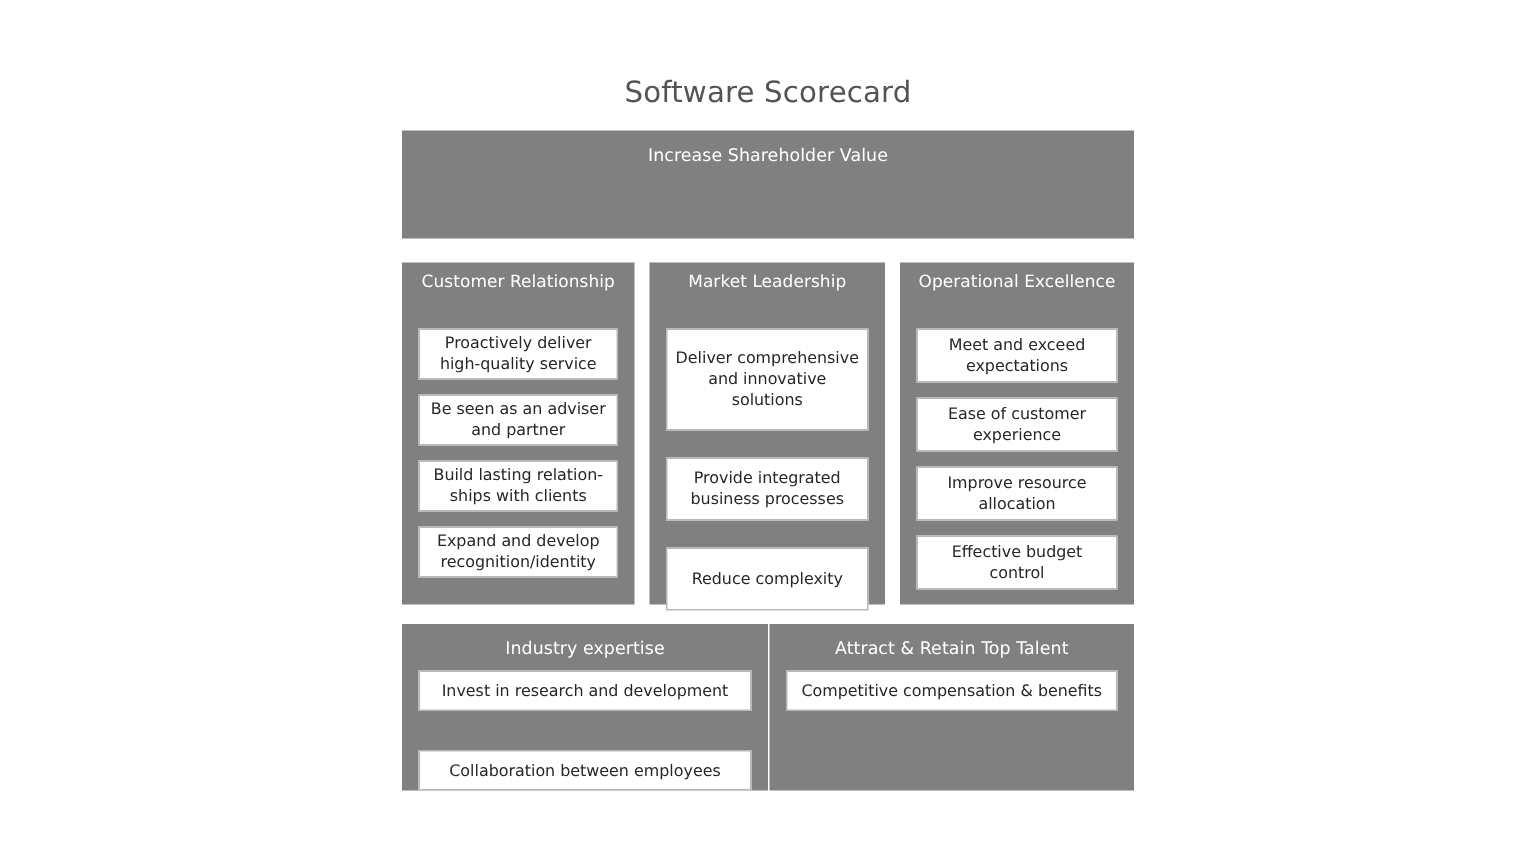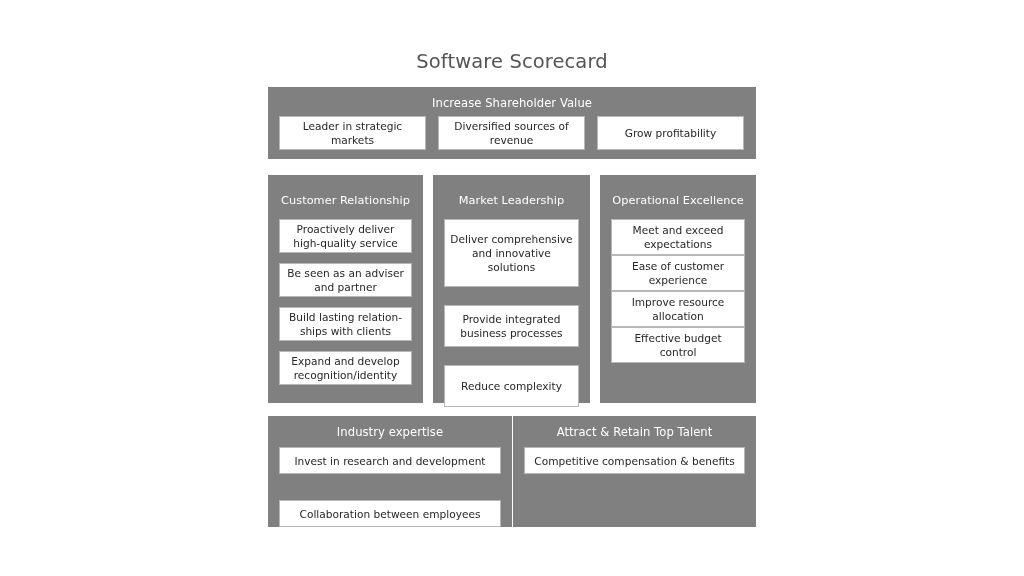--- a/index.html
+++ b/index.html
@@ -93,21 +93,21 @@
   
   .col {
     top: 175px;
     height: 228px;
   }
   #col-1 { left: 268px;  width: 155px; }
   #col-2 { left: 433px;  width: 157px; }
   #col-3 { left: 600px;  width: 156px; }
 
   .col .panel-title {
-    padding-top: 18px;
+    padding-top: 5px;
     height: 35px;
   }
   .col .stack {
     position: absolute;
     left: 11px;
     right: 11px;
     top: 44px;
     display: flex;
     flex-direction: column;
   }
@@ -115,21 +115,21 @@
   
   #col-1 .stack { gap: 10px; }
   #col-1 .card { height: 34px; }
 
   
   #col-2 .stack { gap: 18px; }
   #col-2 .card { height: 42px; }
   #col-2 .card.tall { height: 68px; }
 
   
-  #col-3 .stack { gap: 0; }
+  #col-3 .stack { gap: 10px; }
   #col-3 .card { height: 36px; }
 
   
   .bottom {
     top: 416px;
     height: 111px;
   }
   #panel-industry { left: 268px; width: 244px; }
   #panel-talent   { left: 513px; width: 243px; }
 
@@ -152,31 +152,20 @@
 </style>
 </head>
 <body>
 
 <div id="scorecard">
 
   <div class="page-title">Software Scorecard</div>
 
   <div class="panel" id="panel-top">
     <div class="panel-title">Increase Shareholder Value</div>
-    <div class="row">
-      <div class="card">
-        <span>Leader in strategic markets</span>
-      </div>
-      <div class="card">
-        <span>Diversified sources of revenue</span>
-      </div>
-      <div class="card">
-        <span>Grow profitability</span>
-      </div>
-    </div>
   </div>
 
   <div class="panel col" id="col-1">
     <div class="panel-title">Customer Relationship</div>
     <div class="stack">
       <div class="card">
         <span>Proactively deliver high-quality service</span>
       </div>
       <div class="card">
         <span>Be seen as an adviser and partner</span>

